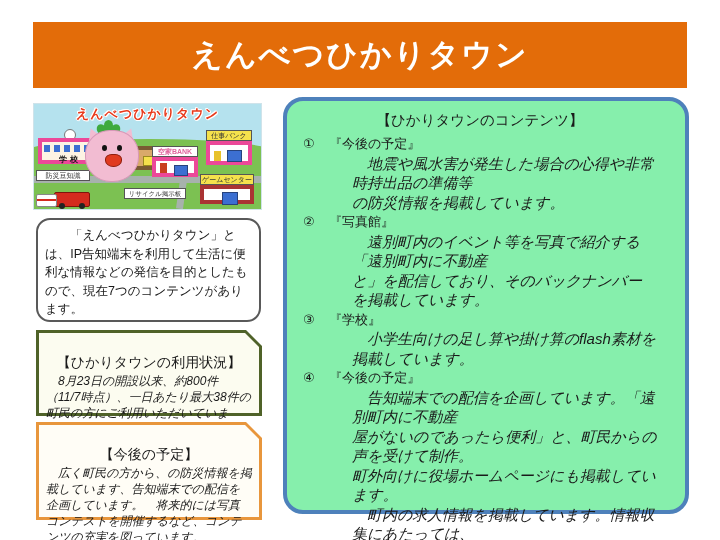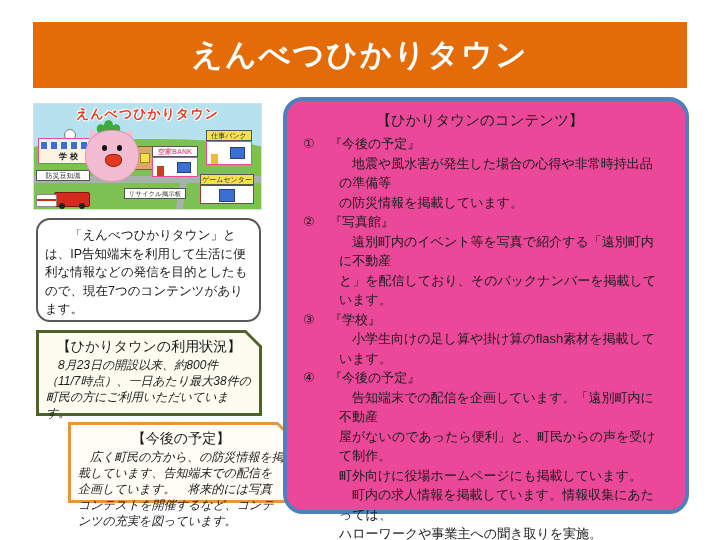--- a/index.html
+++ b/index.html
@@ -29,21 +29,21 @@
     position:absolute; left:0; top:1px; width:100%; text-align:center;
     font-size:13px; font-weight:bold; color:#E8391B; letter-spacing:1px;
     text-shadow:-1px 0 #fff,1px 0 #fff,0 -1px #fff,0 1px #fff,1px 1px #fff,-1px -1px #fff;
     white-space:nowrap;
   }
   .bldg { position:absolute; box-sizing:border-box; }
   .bldg .sign {
     display:block; box-sizing:border-box; background:#fff; border:1px solid #555;
     font-size:7px; line-height:9px; text-align:center; white-space:nowrap; overflow:hidden;
   }
-  .bldg .body { display:block; box-sizing:border-box; background:#fff; border:1px solid #ec4899; position:relative; }
+  .bldg .body { display:block; box-sizing:border-box; background:#fff; border:4px solid #ec4899; position:relative; }
   .win { position:absolute; background:#3C6FD1; border:1px solid #27437d; }
   .door { position:absolute; bottom:0; width:7px; height:10px; }
   
   .school { left:4px; top:34px; width:64px; }
   .school .clock { position:absolute; left:26px; top:-9px; width:10px; height:10px; background:#fff; border:1px solid #777; border-radius:50%; }
   .school .body { height:26px; background:#FDF3E3; }
   .school .winrow { position:absolute; left:2px; top:3px; width:58px; height:7px;
     background:repeating-linear-gradient(90deg,#3C6FD1 0 6px,#FDF3E3 6px 10px); }
   .school .label { position:absolute; left:0; top:12px; width:100%; text-align:center; font-size:8px; font-weight:bold; letter-spacing:3px; }
   
@@ -88,39 +88,39 @@
   
   .intro {
     position:absolute; left:36px; top:218px; width:225px; height:104px;
     box-sizing:border-box; border:2px solid #595959; border-radius:14px; background:#fff;
     padding:6px 7px; font-size:12.5px; line-height:18.5px;
   }
   
   .snipbox { position:absolute; }
   .snip-outer { position:absolute; inset:0; clip-path:polygon(0 0, calc(100% - 16px) 0, 100% 16px, 100% 100%, 0 100%); }
   .snip-inner { position:absolute; inset:3px; clip-path:polygon(0 0, calc(100% - 14px) 0, 100% 14px, 100% 100%, 0 100%); }
-  .snip-content { position:absolute; inset:3px; padding:4px 7px; box-sizing:border-box; }
+  .snip-content { position:absolute; inset:3px; padding:20px 7px; box-sizing:border-box; }
   .usage { left:36px; top:330px; width:226px; height:86px; }
   .usage .snip-outer { background:#4F6228; }
   .usage .snip-inner { background:#FCFCF0; }
-  .future { left:36px; top:422px; width:226px; height:81px;margin-left:32px; }
+  .future { left:36px; top:422px; width:226px; height:98px; }
   .future .snip-outer { background:#E8963C; }
   .future .snip-inner { background:#FFFDF6; }
   .box-heading { text-align:center; font-size:14px; line-height:19px; }
   .box-body { font-size:12px; line-height:16px; margin-top:1px;font-style:italic; }
   
   .contents {
     position:absolute; left:283px; top:97px; width:406px; height:417px;
     box-sizing:border-box; border:4px solid #4E81BB; border-radius:20px;
-    background:#ec4899; padding:8px 28px 6px 16px;
+    background:#86efac; padding:8px 28px 6px 16px;
   }
   .contents-heading { text-align:center; font-size:14.5px; line-height:22px; margin-bottom:3px; }
   .item-title { font-size:13px; line-height:19.5px; }
   .item-num { display:inline-block; width:26px; }
-  .item-desc { font-size:13px; line-height:19.5px; margin-left:36px; white-space:pre-line; }
+  .item-desc { font-size:15px; line-height:19.5px; margin-left:49px; white-space:pre-line;font-style:italic; }
 </style>
 </head>
 <body>
 
 <div class="slide">
 
   <div class="banner">えんべつひかりタウン</div>
 
   <div class="town">
     <div class="grass"></div>

